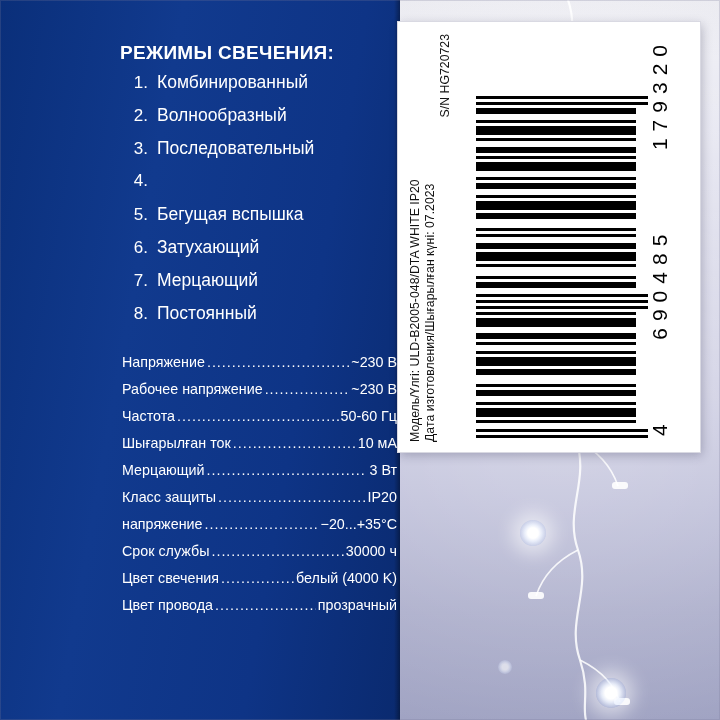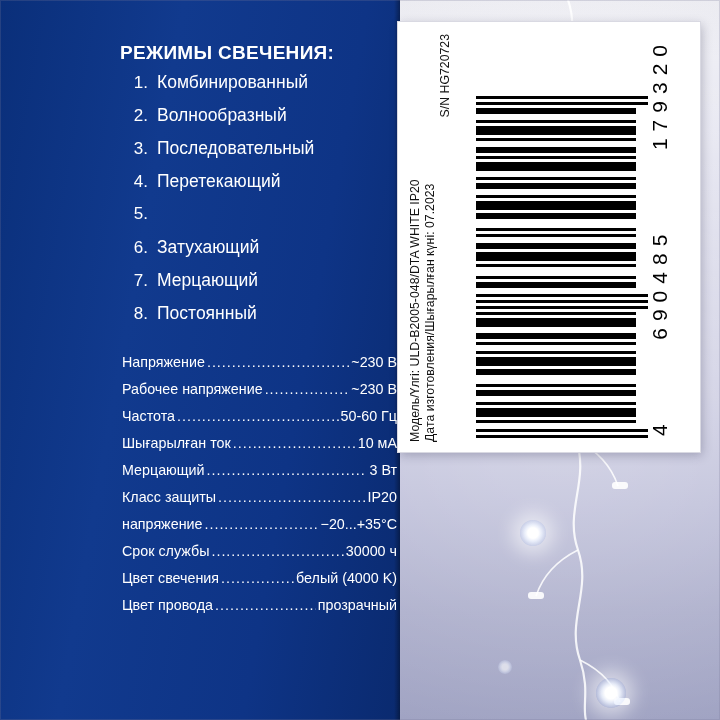--- a/index.html
+++ b/index.html
@@ -279,24 +279,24 @@
       <div class="mode-row">
         <span class="mode-num">2.</span>
         <span class="mode-label">Волнообразный</span>
       </div>
       <div class="mode-row">
         <span class="mode-num">3.</span>
         <span class="mode-label">Последовательный</span>
       </div>
       <div class="mode-row">
         <span class="mode-num">4.</span>
-        <span class="mode-label">Перетекающий</span>
       </div>
       <div class="mode-row">
         <span class="mode-num">5.</span>
+        <span class="mode-label">Бегущая вспышка</span>
       </div>
       <div class="mode-row">
         <span class="mode-num">6.</span>
         <span class="mode-label">Затухающий</span>
       </div>
       <div class="mode-row">
         <span class="mode-num">7.</span>
         <span class="mode-label">Мерцающий</span>
       </div>
       <div class="mode-row">

